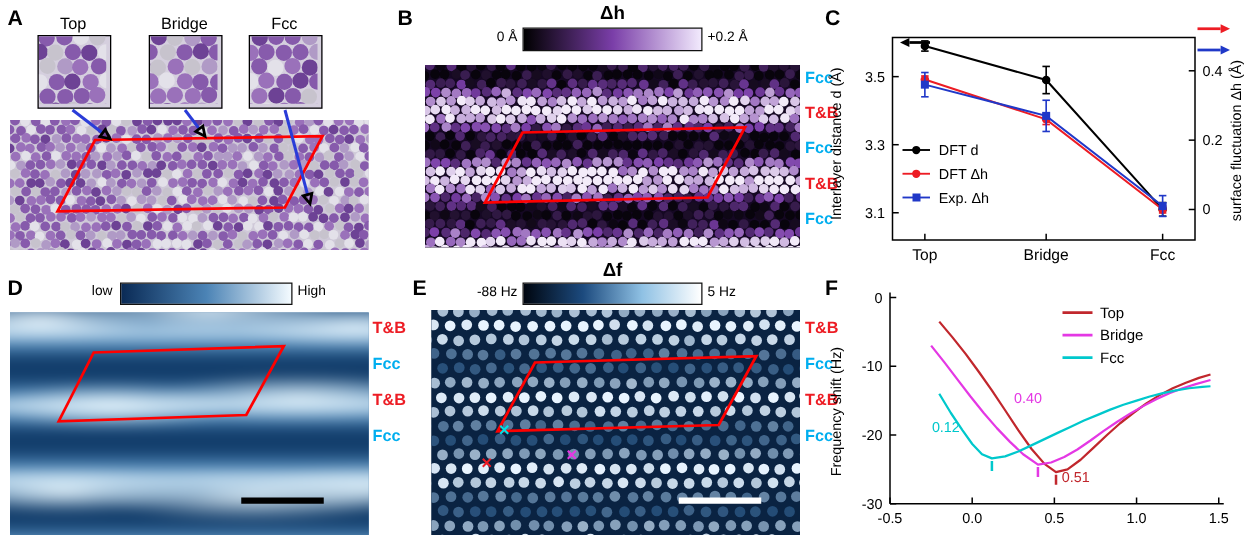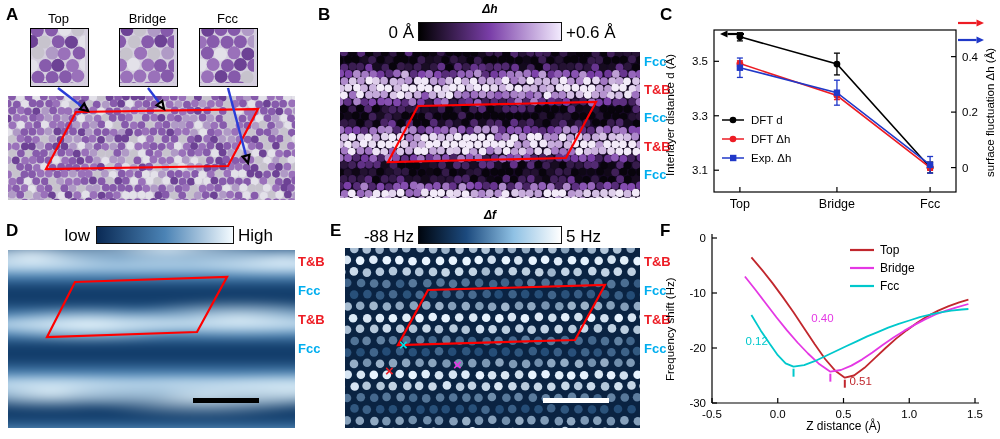--- a/index.html
+++ b/index.html
@@ -6,23 +6,23 @@
   body{font-family:"Liberation Sans",sans-serif;color:#000;background:#fff}
   #fig{position:relative;width:1000px;height:439px;background:#fff;overflow:hidden}
   .plabel{position:absolute;font-weight:bold;font-size:17px;line-height:1}
   .ilabel{position:absolute;font-size:13px;text-align:center;line-height:1}
   .inset{position:absolute;width:57px;height:57px;border:1.5px solid #000;background:#d5cfde;overflow:hidden}
   .inset svg,.img svg{display:block}
   .img{position:absolute;overflow:hidden}
   .ovl{position:absolute;left:0;top:0;pointer-events:none}
   .ovl polygon{fill:none;stroke:currentColor;stroke-width:2.2px}
   .cb{position:absolute;border:1px solid #111}
-  .cbl{position:absolute;font-size:17px;line-height:1.1;white-space:nowrap}
+  .cbl{position:absolute;font-size:11px;line-height:1.1;white-space:nowrap}
   .cbl.r{text-align:right}
-  .cbt{position:absolute;font-size:12px;font-style:italic;font-weight:bold;text-align:center;line-height:1}
+  .cbt{position:absolute;font-size:15px;font-weight:bold;text-align:center;line-height:1}
   .rl{position:absolute;font-size:13px;font-weight:bold;line-height:1;white-space:nowrap}
   .vlab{position:absolute;writing-mode:vertical-rl;transform:rotate(180deg);font-size:11.5px;text-align:center;width:15px;line-height:1.1}
   .xlab{position:absolute;font-size:12px;text-align:center;line-height:1}
   .scalebar{position:absolute}
   .xmark{position:absolute;font-size:15px;font-weight:bold;line-height:1}
   #imgB{background:#150823}
   #imgE{background:#0a2342}
   #imgD{background:#487cab}
   #imgD .blur{position:absolute;inset:-14px;filter:blur(5px);
     background:
@@ -744,21 +744,21 @@
       <line x1="148" y1="88" x2="159.4546758855286" y2="103.03426209975626" stroke="#2a3cd8" stroke-width="2.4"></line>
       <polygon points="164,109 162.3,100.9 156.6,105.2" fill="#2a3cd8"></polygon>
       <line x1="228" y1="88" x2="246.0675301207975" y2="155.75323795299064" stroke="#2a3cd8" stroke-width="2.4"></line>
       <polygon points="248,163 249.5,154.8 242.6,156.7" fill="#2a3cd8"></polygon>
     </svg>
 
   <div class="plabel" style="left:318px;top:6px">B</div>
   <div class="cbt" style="left:468px;top:3px;width:44px">Δh</div>
   <div class="cbl r" style="left:376px;top:24px;width:38px">0 Å</div>
   <div class="cb" style="left: 418px; top: 22px; width: 142px; height: 17px; background: linear-gradient(90deg, rgb(0, 0, 0), rgb(122, 62, 168), rgb(242, 234, 253));"></div>
-  <div class="cbl" style="left:566px;top:24px">+0.6 Å</div>
+  <div class="cbl" style="left:566px;top:24px">+0.2 Å</div>
   <div class="img" id="imgB" style="left:340px;top:52px;width:300px;height:146px">
     <svg id="latB" width="300" height="146">
         <circle cx="-4.7" cy="0.4" r="3.9" fill="rgb(8,4,12)"></circle>
         <circle cx="3.9" cy="0.2" r="3.9" fill="rgb(77,39,107)"></circle>
         <circle cx="12.5" cy="0.6" r="3.9" fill="rgb(11,5,16)"></circle>
         <circle cx="21.2" cy="1.0" r="3.9" fill="rgb(86,43,119)"></circle>
         <circle cx="29.3" cy="1.3" r="3.9" fill="rgb(8,4,12)"></circle>
         <circle cx="37.1" cy="1.3" r="3.9" fill="rgb(38,19,54)"></circle>
         <circle cx="44.7" cy="0.4" r="3.9" fill="rgb(8,4,12)"></circle>
         <circle cx="53.4" cy="0.8" r="3.9" fill="rgb(48,24,67)"></circle>
@@ -2149,15 +2149,14 @@
       <text x="96.71" y="123.25" text-anchor="middle" font-size="11.5" font-family="Liberation Sans, sans-serif" fill="#00c8cc">0.12</text>
       <text x="200.595" y="163.4" text-anchor="middle" font-size="11.5" font-family="Liberation Sans, sans-serif" fill="#c1272d">0.51</text>
       <line x1="190" y1="28" x2="214" y2="28" stroke="#c1272d" stroke-width="2.2"></line>
       <text x="220" y="32" text-anchor="start" font-size="12" font-family="Liberation Sans, sans-serif" fill="#000">Top</text>
       <line x1="190" y1="46" x2="214" y2="46" stroke="#e438e4" stroke-width="2.2"></line>
       <text x="220" y="50" text-anchor="start" font-size="12" font-family="Liberation Sans, sans-serif" fill="#000">Bridge</text>
       <line x1="190" y1="64" x2="214" y2="64" stroke="#00c8cc" stroke-width="2.2"></line>
       <text x="220" y="68" text-anchor="start" font-size="12" font-family="Liberation Sans, sans-serif" fill="#000">Fcc</text>
     </svg>
   <div class="vlab" style="left:664px;top:250px;height:158px">Frequency shift (Hz)</div>
-  <div class="xlab" style="left:763px;top:420px;width:161px">Z distance (Å)</div>
 
 </div>
 
 </body></html>

